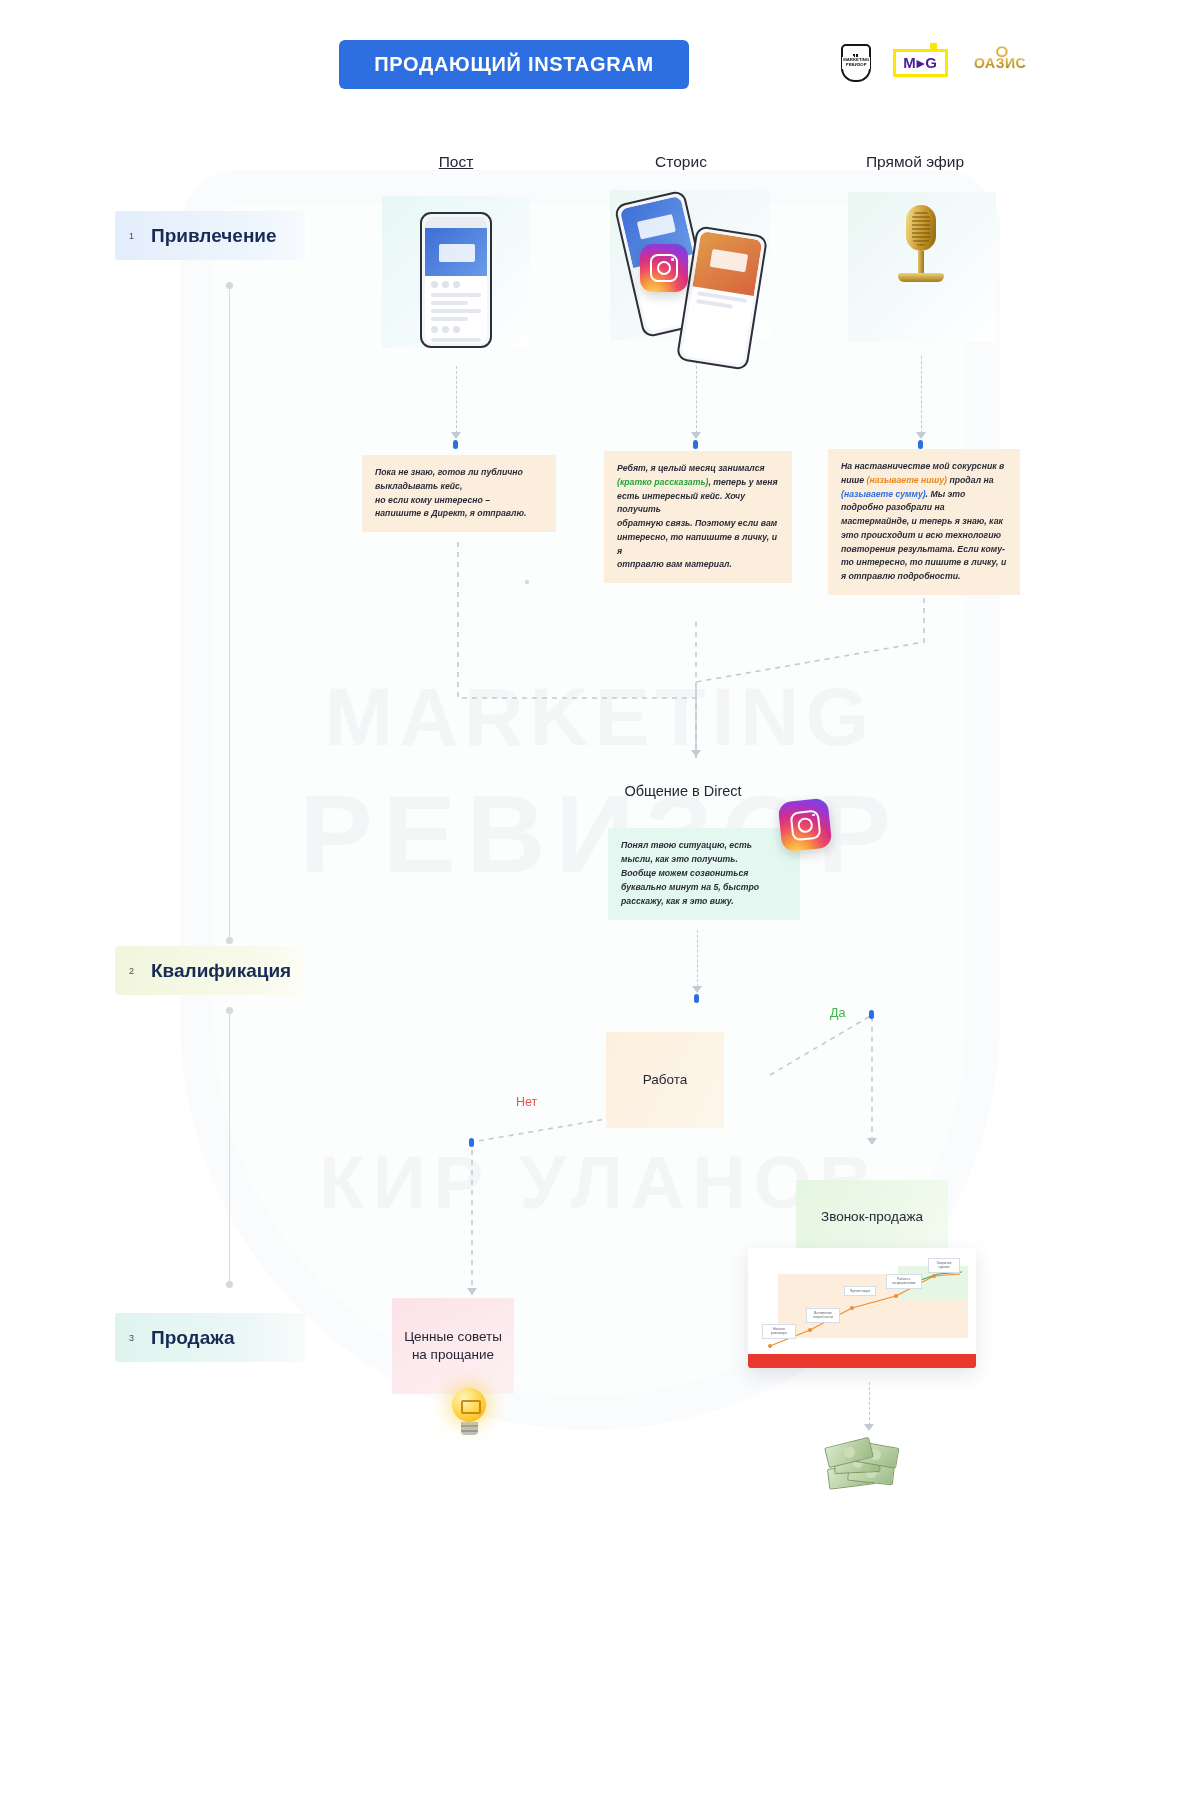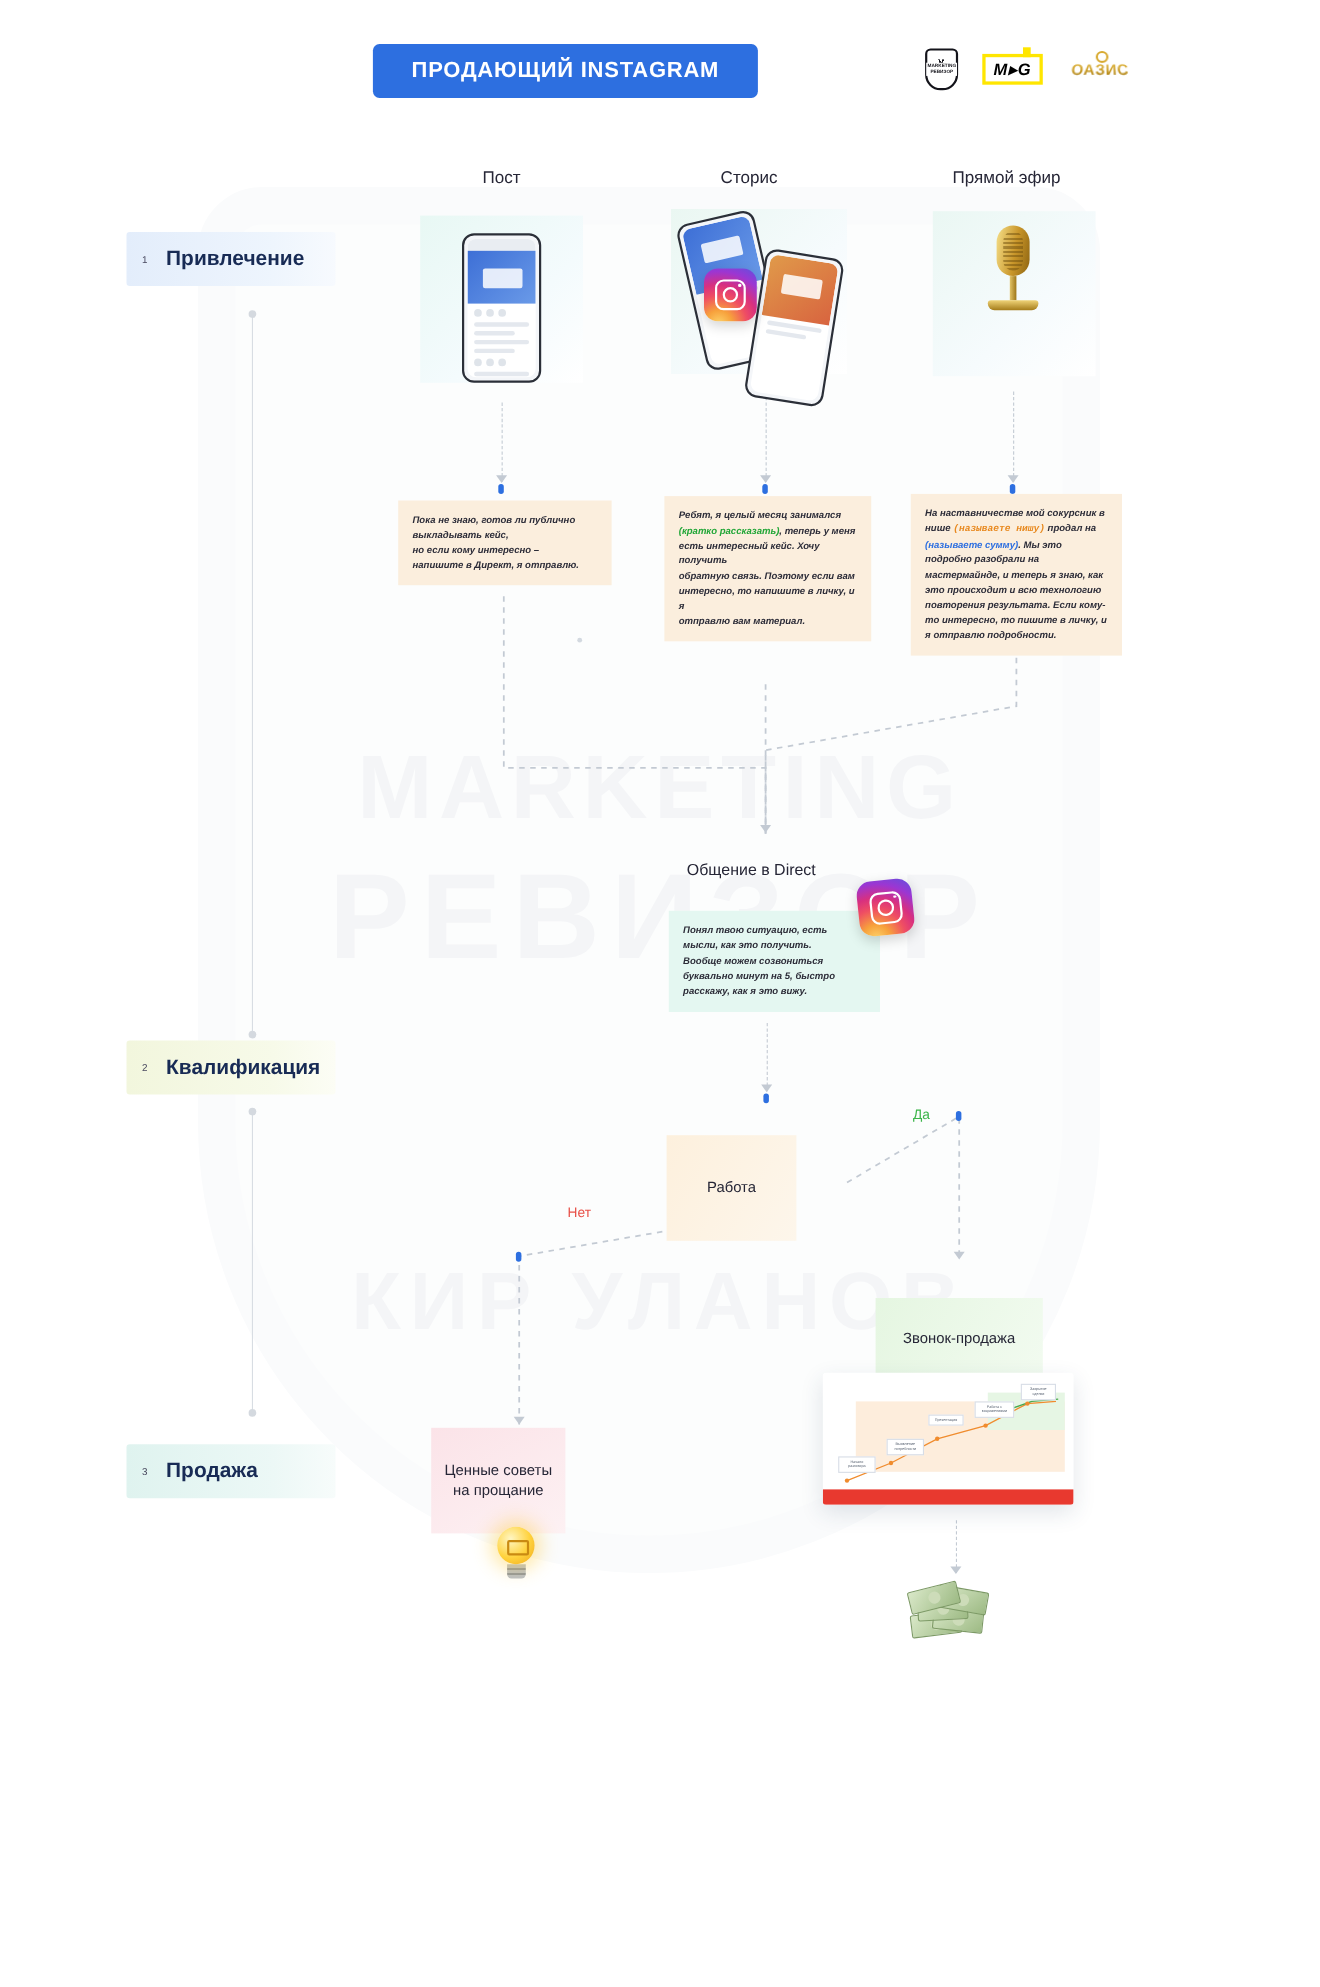--- a/index.html
+++ b/index.html
@@ -55,23 +55,22 @@
       linear-gradient(105deg,transparent 45%,#14141b 45%,#14141b 52%,transparent 52%),
       linear-gradient(75deg,transparent 45%,#14141b 45%,#14141b 52%,transparent 52%);
   }
   .logo-shield .lbl{
     position:relative; z-index:2; font-size:4.3px; font-weight:700;
     line-height:1.15; text-align:center; background:#fff; padding:1px 1px;
     color:#14141b;
   }
   .logo-mg {
     border:3px solid #ffe600; background:#fff; padding:2px 7px;
-    font-size:15px; font-weight:700; letter-spacing:1px; color:#000000;
+    font-size:15px; font-weight:700; letter-spacing:1px; color:#4c1d95;
     position:relative;
-    font-style:italic;
   }
   .logo-mg:before{
     content:""; position:absolute; right:8px; top:-9px;
     width:7px;height:9px;background:#ffe600;
   }
   .logo-oasis{
     font-size:14px; font-weight:700; letter-spacing:.5px;
     color:#b8860b; position:relative; padding:3px 4px;
     background:linear-gradient(180deg,#f7d774 0%,#c99a22 55%,#8c6a12 100%);
     -webkit-background-clip:text; background-clip:text; -webkit-text-fill-color:transparent;
@@ -156,21 +155,21 @@
   .chart-card .nodebox{position:absolute;background:#fff;border:1px solid #d7dde6;font-size:3.4px;line-height:1.25;padding:2px 3px;color:#5a6473;text-align:center;}
   .chart-card svg{position:absolute;inset:0;}
 
   
   .bubble{
     position:absolute; background:#fbeedd; padding:11px 13px;
     font-size:8.7px; line-height:1.58; font-style:italic; font-weight:700;
     color:#2c2c38; z-index:7;
   }
   .bubble .g{color:#21a637;text-align:center;}
-  .bubble .o{color:#e8891f;font-family:Liberation Mono, monospace;}
+  .bubble .o{color:#e8891f;}
   .bubble .b{color:#2d6fe0;}
 
   .bubble-mint{
     position:absolute; background:#e4f7f1; padding:11px 13px;
     font-size:8.7px; line-height:1.6; font-style:italic; font-weight:700;
     color:#2c2c38; z-index:7;
   }
 
   
   .node{
@@ -212,21 +211,21 @@
     <div class="sh"></div>
     <div class="lbl">
       <span>MARKETING</span><br>
       <span>РЕВИЗОР</span>
     </div>
   </div>
   <div class="logo-mg">M▸G</div>
   <div class="logo-oasis">ОАЗИС</div>
 </div>
 
-<div class="col-head" style="left:356px;top:153px;">Пост</div>
+<div class="col-head" style="left:356px;top:153px;text-decoration:underline;">Пост</div>
 <div class="col-head" style="left:581px;top:153px;">Сторис</div>
 <div class="col-head" style="left:815px;top:153px;">Прямой эфир</div>
 
 <div class="stage st-1">
   <span class="num">1</span>
   <span class="txt">Привлечение</span>
 </div>
 <div class="stage st-2">
   <span class="num">2</span>
   <span class="txt">Квалификация</span>

